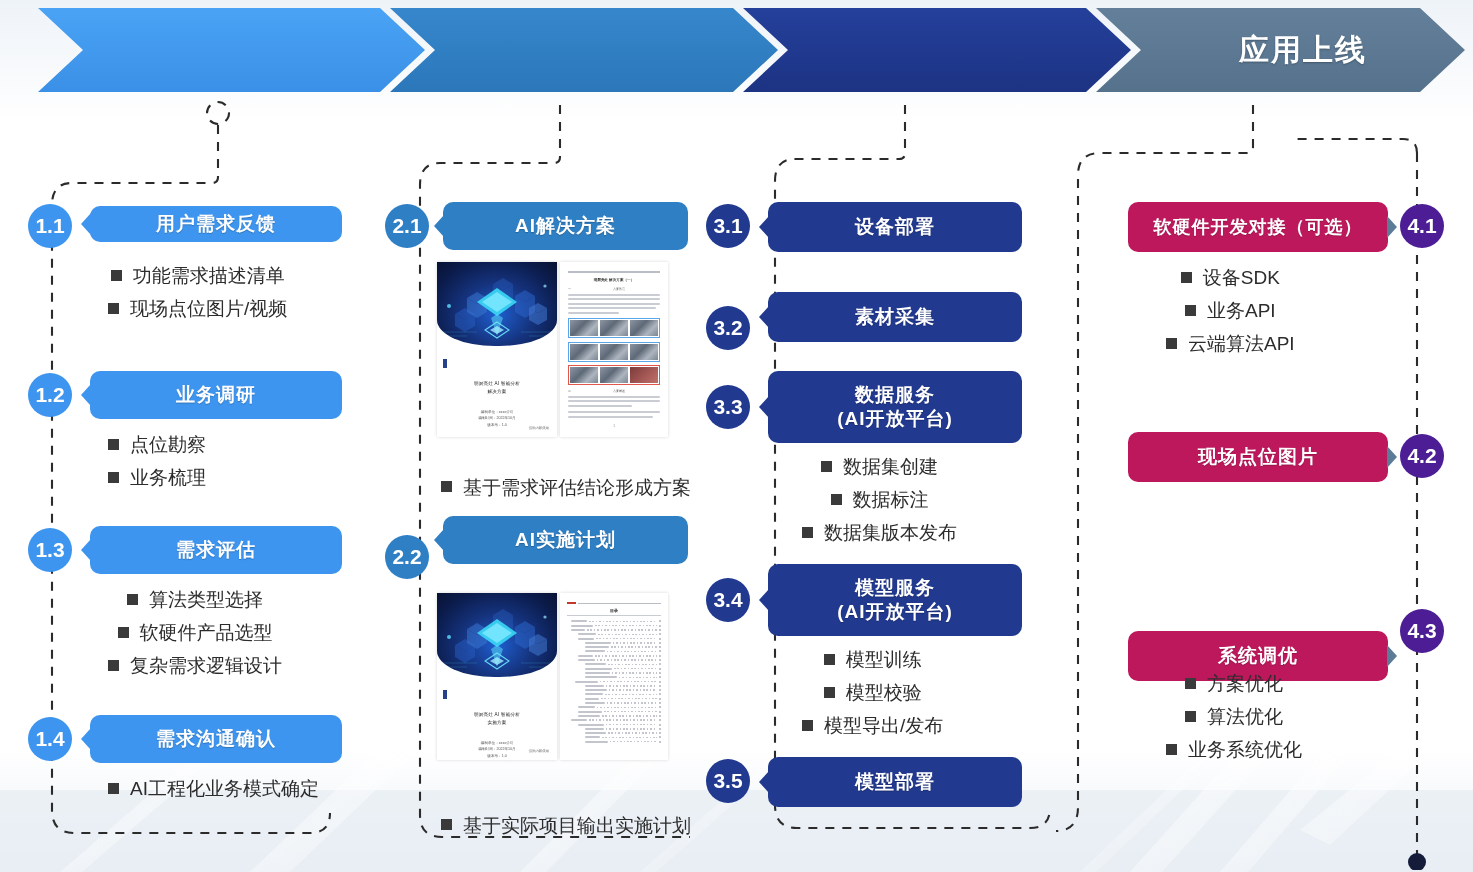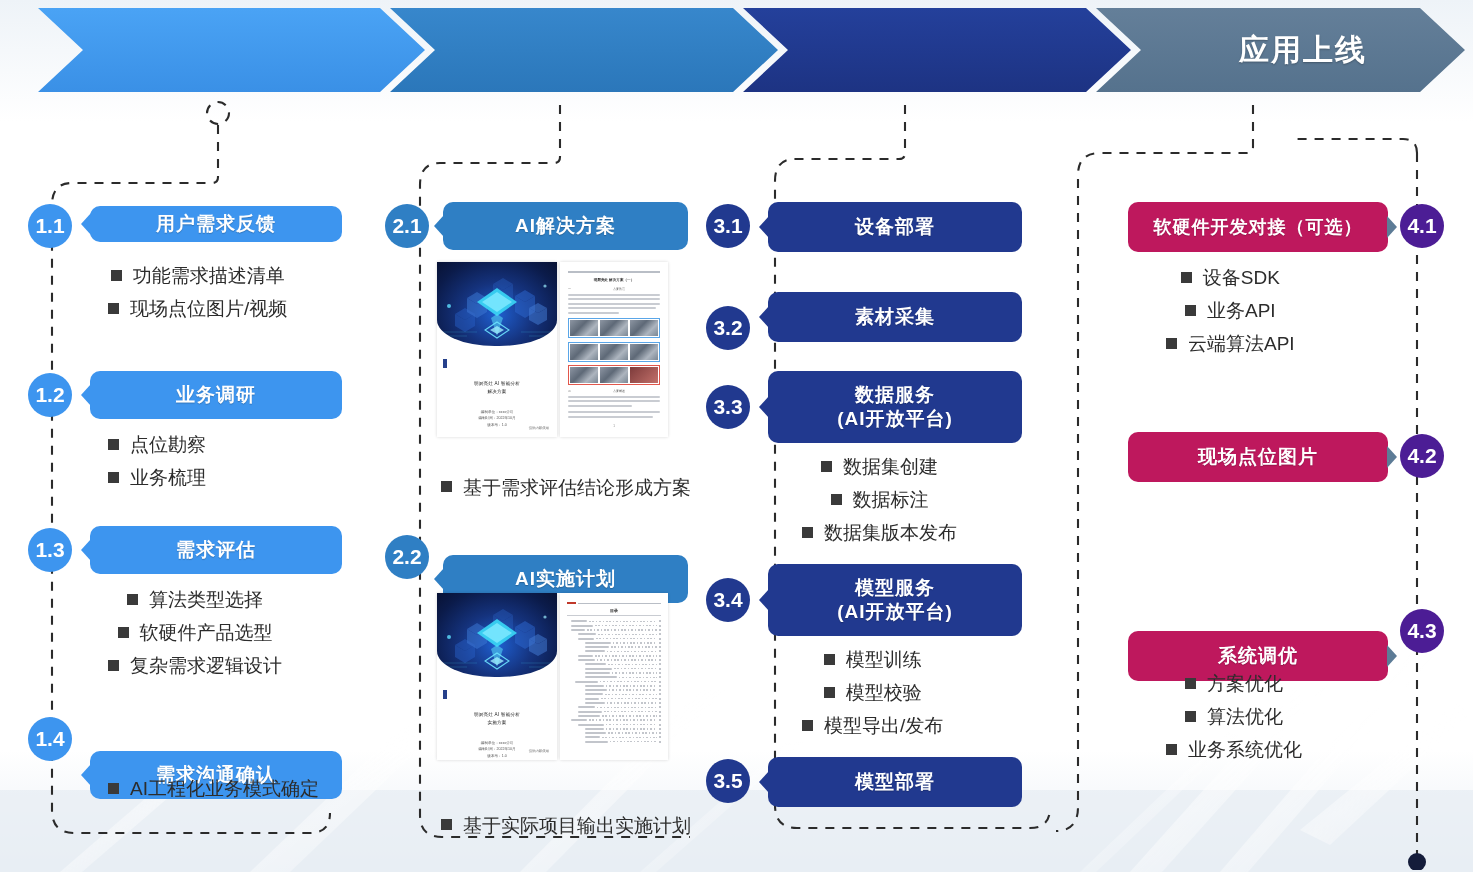--- a/index.html
+++ b/index.html
@@ -232,21 +232,21 @@
       <span class="bullet-sq"></span>
       <span>软硬件产品选型</span>
     </div>
     <div class="bitem">
       <span class="bullet-sq"></span>
       <span>复杂需求逻辑设计</span>
     </div>
   </div>
 
   <div class="node c1" style="left:0px;top:567px;">1.4</div>
-  <div class="pill c1 notch-left" style="left:62px;top:565px;width:252px;height:48px;margin-top:36px;">
+  <div class="pill c1 notch-left" style="left:62px;top:565px;width:252px;height:48px;">
     <span class="pill-line">需求沟通确认</span>
   </div>
   <div class="blist" style="left:80px;top:627px;">
     <div class="bitem">
       <span class="bullet-sq"></span>
       <span>AI工程化业务模式确定</span>
     </div>
   </div>
 </div>
 
@@ -354,21 +354,21 @@
       <div style="text-align:center;font-size:3px;color:#888;margin-top:6px;">1</div>
     </div>
   </div>
 
   <div class="doc-cap" style="left:56px;top:325px;">
     <span class="bullet-sq"></span>
     <span style="font-size:19px;color:#2c2c2c;">基于需求评估结论形成方案</span>
   </div>
 
   <div class="node c2" style="left:0px;top:385px;">2.2</div>
-  <div class="pill c2 notch-left" style="left:58px;top:405px;width:245px;height:48px;align-items:center;">
+  <div class="pill c2 notch-left" style="left:58px;top:366px;width:245px;height:48px;align-items:center;">
     <span class="pill-line">AI实施计划</span>
   </div>
 
   <div class="doc" style="left:52px;top:443px;">
     <div class="doc-page doc-cover">
       <div class="cover-art">
         <svg width="120" height="84" viewBox="0 0 120 84">
           <g opacity=".85">
             <g fill="#2a63c8" opacity=".55">
               <polygon points="18,52 28,46 38,52 28,58"></polygon>

